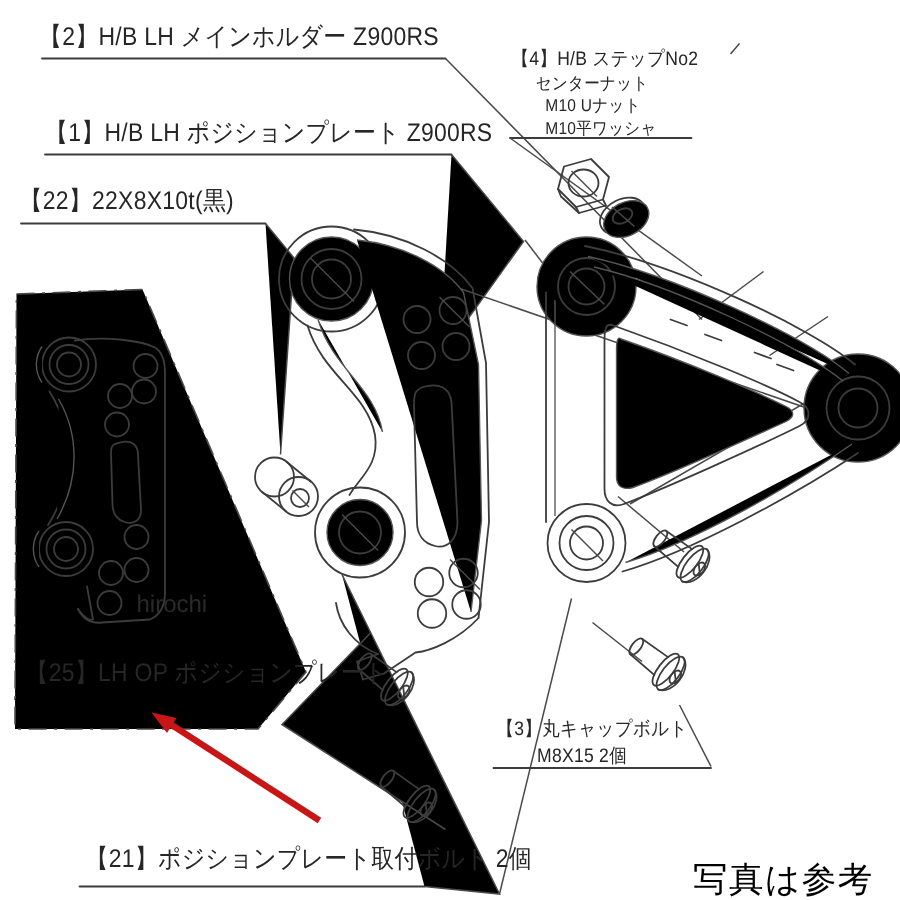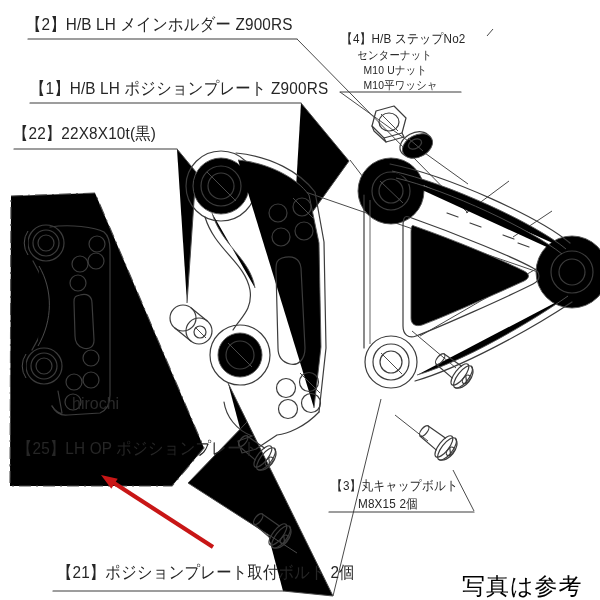--- a/index.html
+++ b/index.html
@@ -236,17 +236,17 @@
 
   <div class="cad sz-big" style="left:17px; top:437px;">【25】LH OP ポジションプレート</div>
 
   <div class="cad" style="left:331px; top:477px;">
     <div class="sz-med">【3】丸キャップボルト</div>
     <div class="sz-med ml3">M8X15 2個</div>
   </div>
 
   <div class="cad sz-big" style="left:57px; top:561px;">【21】ポジションプレート取付ボルト 2個</div>
 
-  <div class="watermark" style="left:72px; top:395px;text-align:center;">hirochi</div>
+  <div class="watermark" style="left:91px; top:395px;text-align:center;">hirochi</div>
 
   <div class="note" style="left:462px; top:571px;">写真は参考です</div>
 
 </div>
 
 </body></html>

